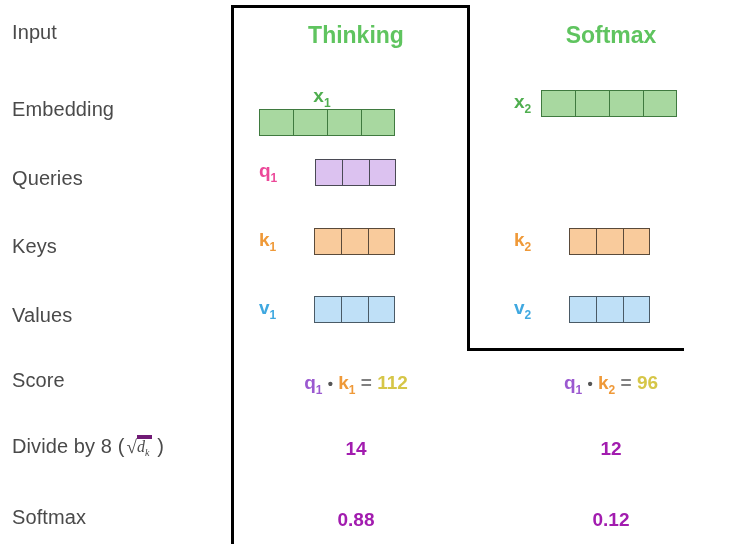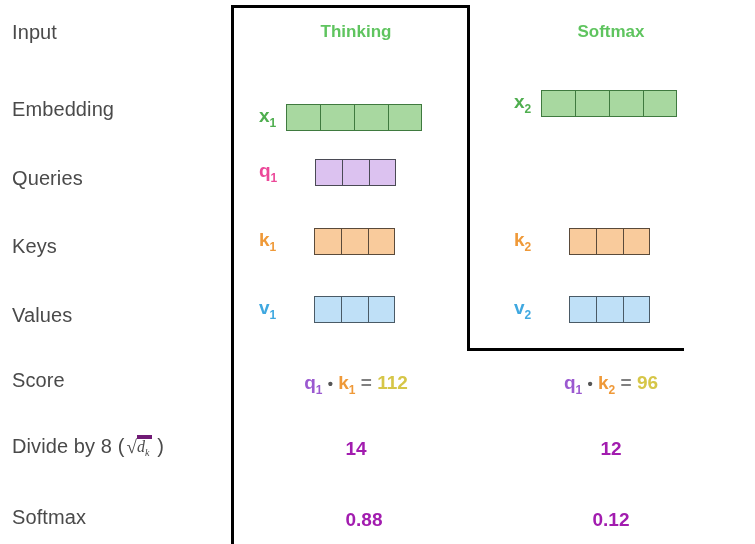--- a/index.html
+++ b/index.html
@@ -56,21 +56,21 @@
 
   
   .frame-line {
     position: absolute;
     background: #000000;
   }
 
   
   .word-header {
     position: absolute;
-    font-size: 17px;
+    font-size: 23px;
     font-weight: bold;
     color: #5fc45f;
     text-align: center;
     white-space: nowrap;
     transform: translateX(-50%);
   }
 
   
   .vec-row {
     position: absolute;
@@ -152,21 +152,21 @@
   <div class="row-label" style="top:369px;">Score</div>
 
   <div class="row-label" style="top:435px;">
     <span>Divide by 8 (</span><span class="sqrt-wrap"><span class="sqrt-sign">√</span><span class="radicand"><span>d</span><sub>k</sub></span></span>&nbsp;<span>)</span>
   </div>
 
   <div class="row-label" style="top:506px;">Softmax</div>
 
   <div class="word-header" style="left:356px; top:22px;">Thinking</div>
 
-  <div class="vec-row" style="left:259px; top:104px;">
+  <div class="vec-row" style="left:259px; top:86px;flex-direction:column;">
     <span class="vec-name n-green"><span>x</span><sub>1</sub></span>
     <span class="vec-cells">
       <span class="cell c-green" style="width:34px;height:27px;"></span>
       <span class="cell c-green" style="width:34px;height:27px;"></span>
       <span class="cell c-green" style="width:34px;height:27px;"></span>
       <span class="cell c-green" style="width:34px;height:27px;"></span>
     </span>
   </div>
 
   <div class="vec-row" style="left:259px; top:159px;">
@@ -199,21 +199,21 @@
   <div class="value-text" style="left:356px; top:373px;">
     <span class="tok-q"><span>q</span><sub>1</sub></span>
     <span class="tok-dot">•</span>
     <span class="tok-k"><span>k</span><sub>1</sub></span>
     <span class="tok-eq">=</span>
     <span class="tok-num">112</span>
   </div>
 
   <div class="value-text gold" style="left:356px; top:439px;">14</div>
 
-  <div class="value-text gold" style="left:364px; top:510px;">0.88</div>
+  <div class="value-text gold" style="left:356px; top:510px;">0.88</div>
 
   <div class="word-header" style="left:611px; top:22px;">Softmax</div>
 
   <div class="vec-row" style="left:514px; top:90px;">
     <span class="vec-name n-green"><span>x</span><sub>2</sub></span>
     <span class="vec-cells">
       <span class="cell c-green" style="width:34px;height:27px;"></span>
       <span class="cell c-green" style="width:34px;height:27px;"></span>
       <span class="cell c-green" style="width:34px;height:27px;"></span>
       <span class="cell c-green" style="width:34px;height:27px;"></span>

